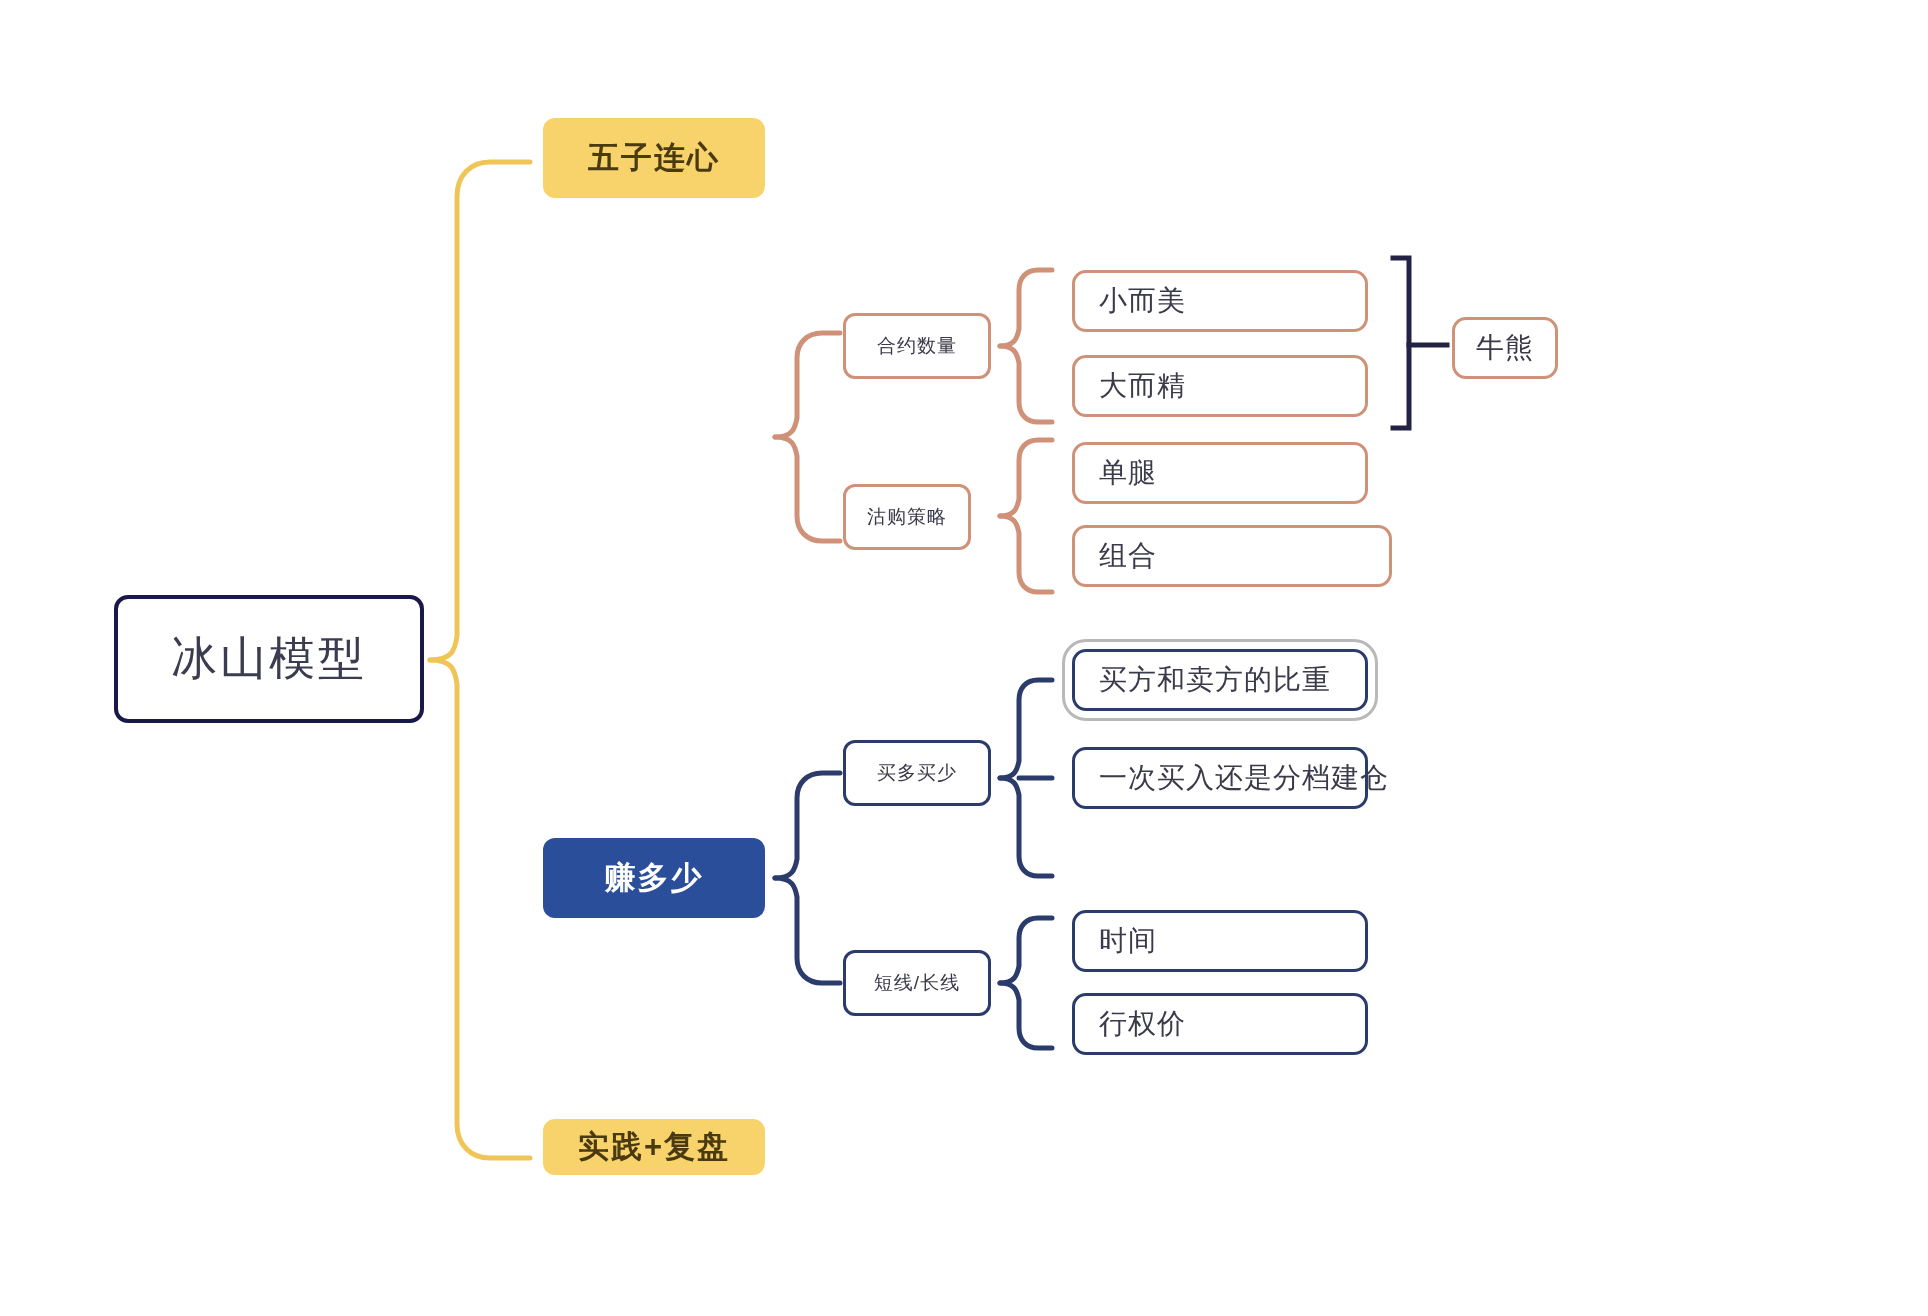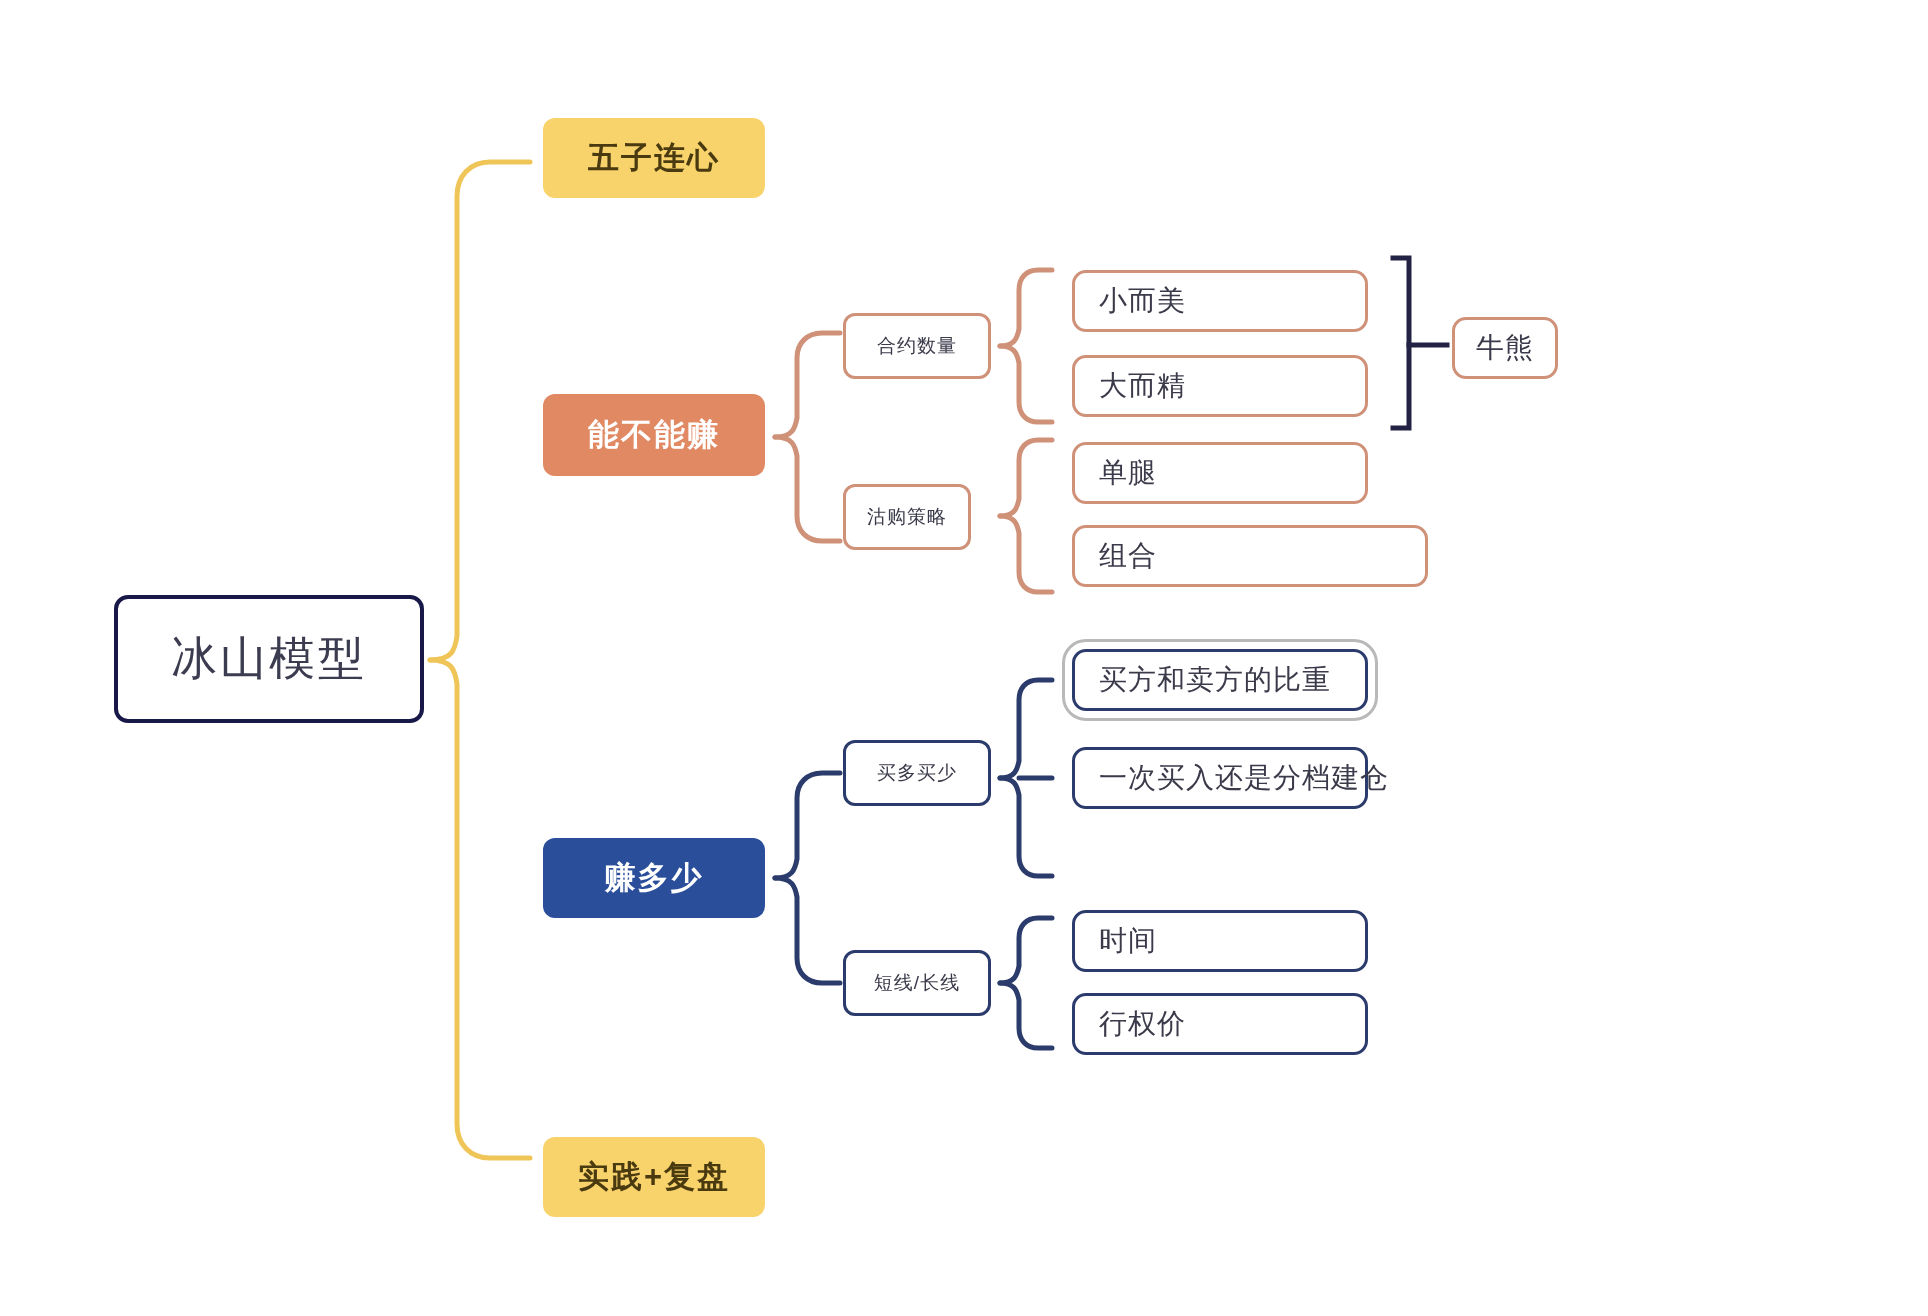--- a/index.html
+++ b/index.html
@@ -201,37 +201,36 @@
                L 1019 1028
                C 1019 1040, 1026 1048, 1038 1048
                L 1052 1048"></path>
     </g>
   </svg>
 
   <div class="node n-root" style="left:114px; top:595px; width:310px; height:128px;">冰山模型</div>
 
   <div class="node n-l1 fill-yellow" style="left:543px; top:118px; width:222px; height:80px;">五子连心</div>
 
-  <div class="node n-l1 fill-orange" style="left:543px; top:394px; width:222px; height:82px;">能不能赚</div>
 
   <div class="node n-l1 fill-blue" style="left:543px; top:838px; width:222px; height:80px;">赚多少</div>
 
-  <div class="node n-l1 fill-yellow" style="left:543px; top:1119px; width:222px; height:80px;margin-top:18px;">实践+复盘</div>
+  <div class="node n-l1 fill-yellow" style="left:543px; top:1119px; width:222px; height:56px;">实践+复盘</div>
 
   <div class="node n-l2 out-orange" style="left:843px; top:313px; width:148px; height:66px;">合约数量</div>
 
   <div class="node n-l2 out-orange" style="left:843px; top:484px; width:128px; height:66px;">沽购策略</div>
 
   <div class="node n-l3 out-orange" style="left:1072px; top:270px; width:296px; height:62px;">小而美</div>
 
   <div class="node n-l3 out-orange" style="left:1072px; top:355px; width:296px; height:62px;">大而精</div>
 
   <div class="node n-l3 out-orange" style="left:1072px; top:442px; width:296px; height:62px;">单腿</div>
 
-  <div class="node n-l3 out-orange" style="left:1072px; top:525px; width:356px; height:62px;">组合</div>
+  <div class="node n-l3 out-orange" style="left:1072px; top:525px; width:320px; height:62px;">组合</div>
 
   <div class="node n-l3 out-orange center" style="left:1452px; top:317px; width:106px; height:62px;">牛熊</div>
 
   <div class="node n-l2 out-navy" style="left:843px; top:740px; width:148px; height:66px;">买多买少</div>
 
   <div class="node n-l2 out-navy" style="left:843px; top:950px; width:148px; height:66px;">短线/长线</div>
 
   <div class="node n-l3 out-navy selected" style="left:1072px; top:649px; width:296px; height:62px;">买方和卖方的比重</div>
 
   <div class="node n-l3 out-navy" style="left:1072px; top:747px; width:296px; height:62px;">一次买入还是分档建仓</div>

